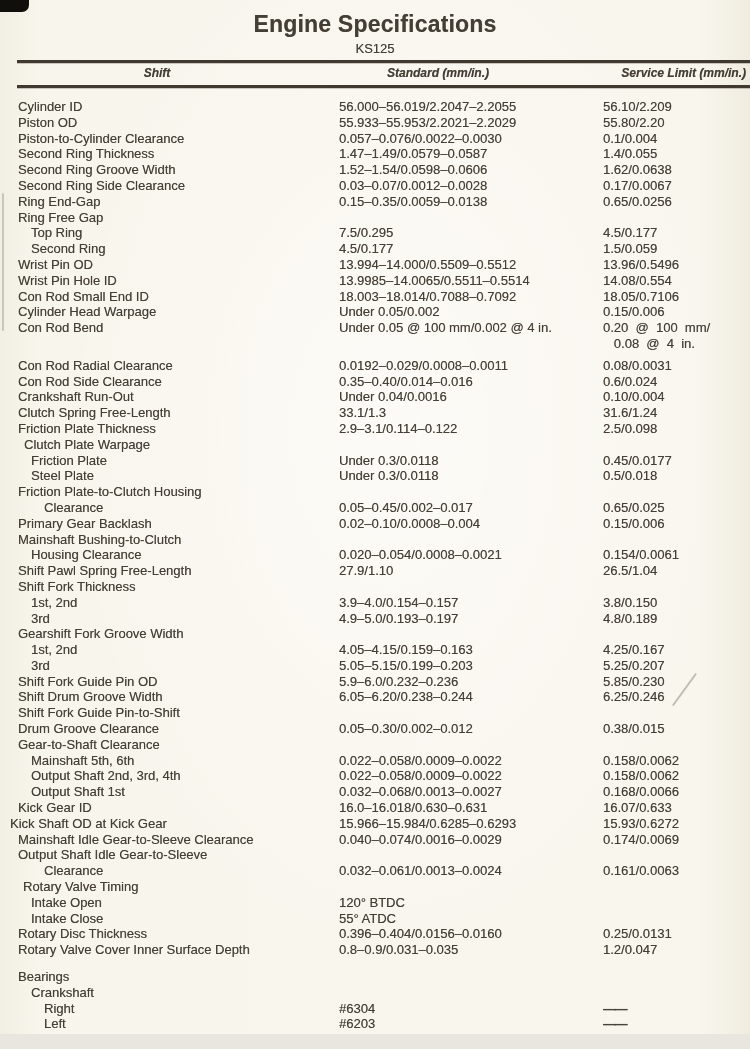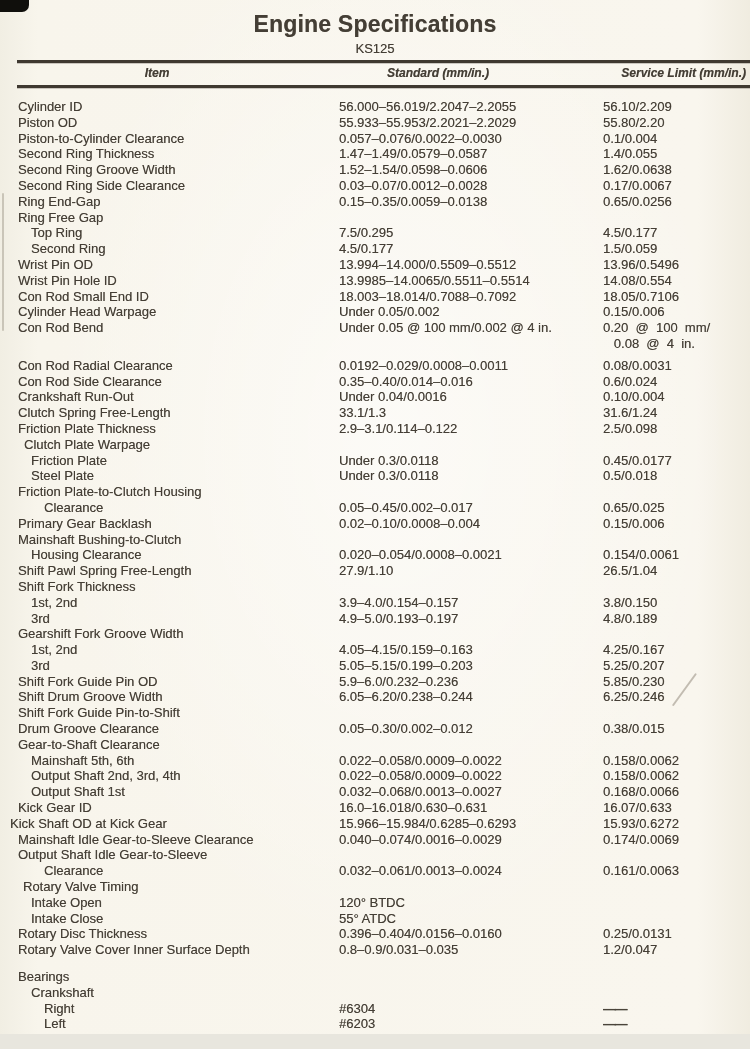--- a/index.html
+++ b/index.html
@@ -42,21 +42,21 @@
 
 <div class="page">
   <div class="corner-mark"></div>
   <div class="edge-mark"></div>
   <div class="scratch"></div>
 
   <h1 class="title soft">Engine Specifications</h1>
   <div class="subtitle soft">KS125</div>
 
   <div class="rule rule-top"></div>
-  <div class="col-head head-item soft">Item</div>
+  <div class="col-head head-item soft">Shift</div>
   <div class="col-head head-std soft">Standard (mm/in.)</div>
   <div class="col-head head-svc soft">Service Limit (mm/in.)</div>
   <div class="rule rule-head"></div>
 
   <div class="tbody">
       <div class="row"><span class="c-item soft" style="padding-left: 18px;">Cylinder ID</span><span class="c-std soft">56.000–56.019/2.2047–2.2055</span><span class="c-svc soft">56.10/2.209</span></div>
       <div class="row"><span class="c-item soft" style="padding-left: 18px;">Piston OD</span><span class="c-std soft">55.933–55.953/2.2021–2.2029</span><span class="c-svc soft">55.80/2.20</span></div>
       <div class="row"><span class="c-item soft" style="padding-left: 18px;">Piston-to-Cylinder Clearance</span><span class="c-std soft">0.057–0.076/0.0022–0.0030</span><span class="c-svc soft">0.1/0.004</span></div>
       <div class="row"><span class="c-item soft" style="padding-left: 18px;">Second Ring Thickness</span><span class="c-std soft">1.47–1.49/0.0579–0.0587</span><span class="c-svc soft">1.4/0.055</span></div>
       <div class="row"><span class="c-item soft" style="padding-left: 18px;">Second Ring Groove Width</span><span class="c-std soft">1.52–1.54/0.0598–0.0606</span><span class="c-svc soft">1.62/0.0638</span></div>

